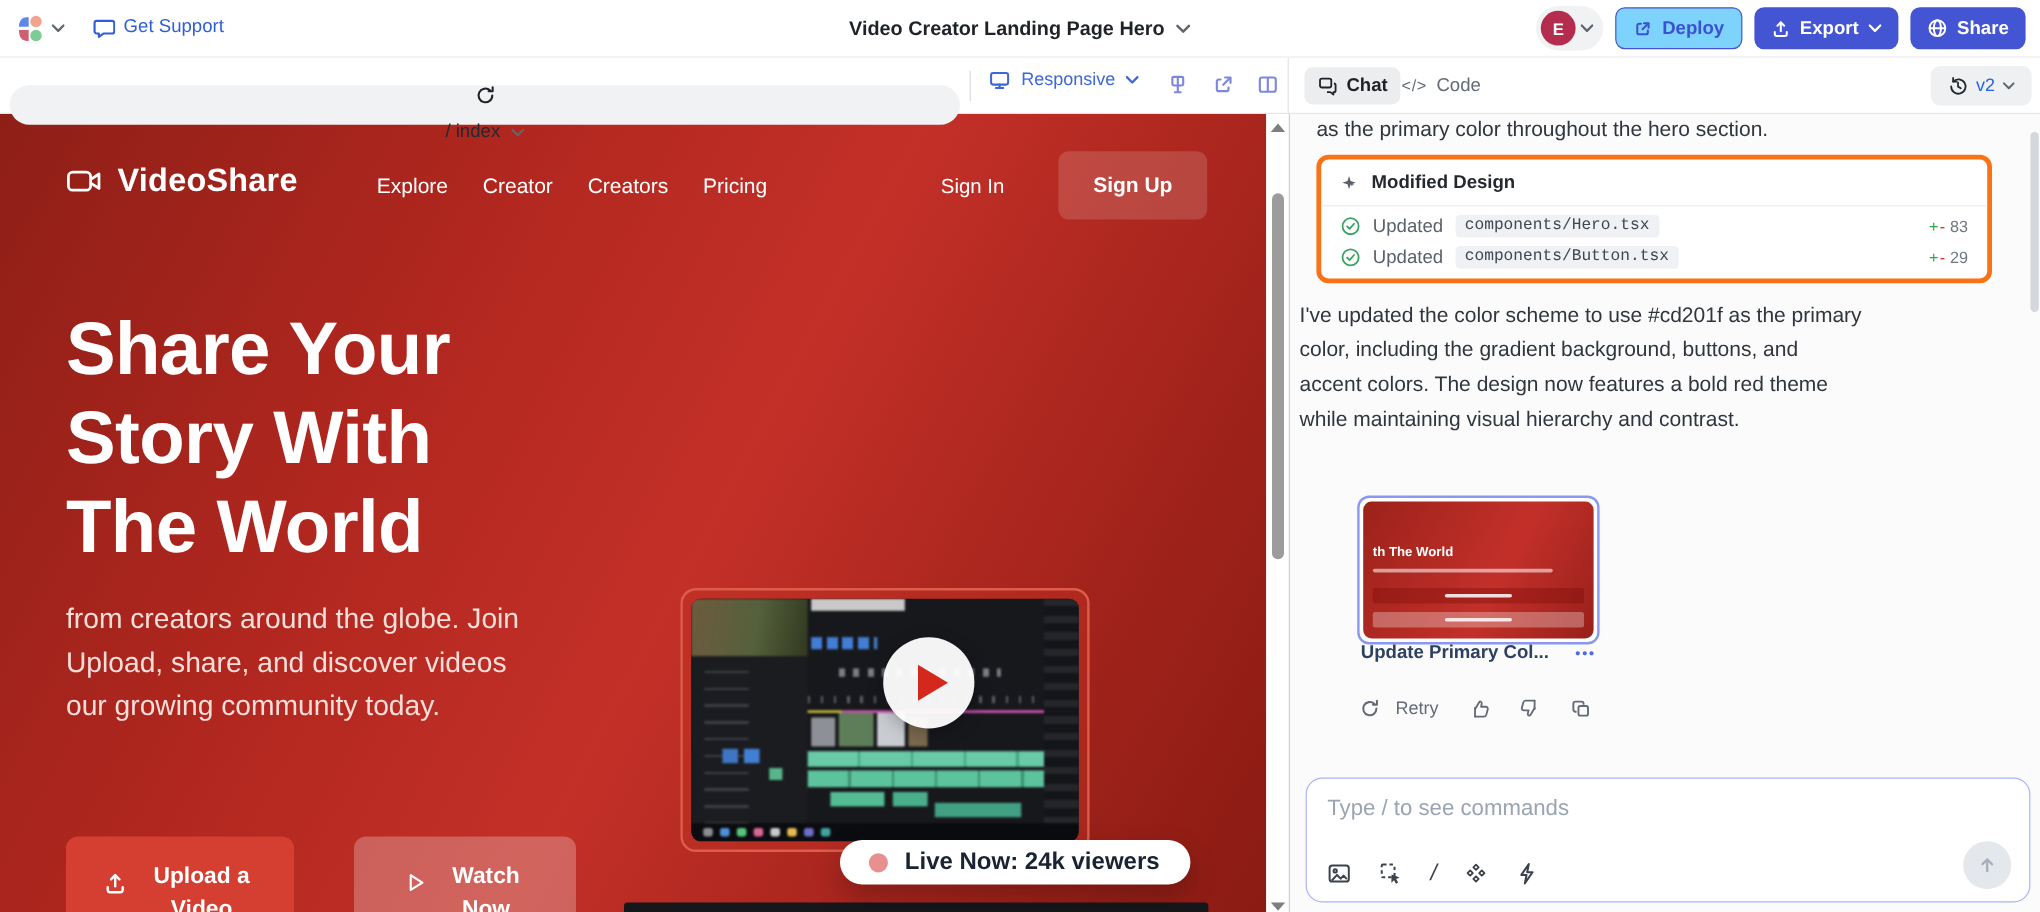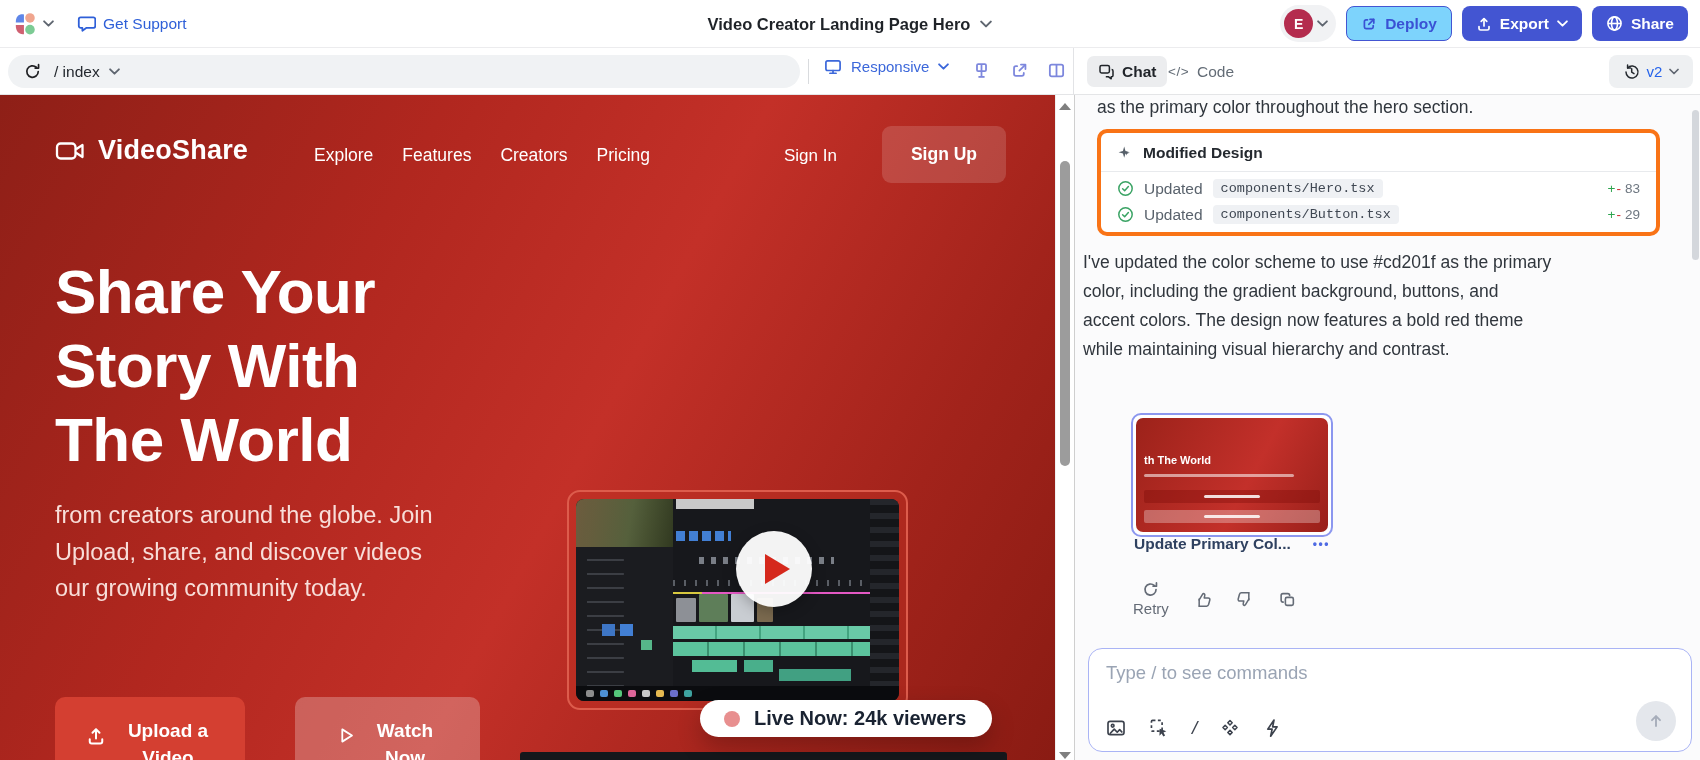--- a/index.html
+++ b/index.html
@@ -12,21 +12,21 @@
   svg { display:block; }
 
   
   .topbar {
     position:absolute; left:0; top:0; right:0; height:48px;
     background:#fff; border-bottom:1px solid #ececee;
     display:flex; align-items:center; padding:0 12px; z-index:30;
   }
   .tb-left { display:flex; align-items:center; gap:9px; }
   .logo-btn { display:flex; align-items:center; gap:5px; cursor:pointer; }
-  .support-btn { display:flex; align-items:center; gap:7px; color:#2e5fd8; font-size:15.5px; margin-left:14px; cursor:pointer; }
+  .support-btn { display:flex; align-items:flex-start; gap:7px; color:#2e5fd8; font-size:15.5px; margin-left:14px; cursor:pointer; }
   .tb-center {
     position:absolute; left:0; right:0; top:0; height:48px;
     display:flex; align-items:center; justify-content:center; gap:10px;
   }
   .tb-title { font-size:16.5px; font-weight:700; color:#1f2328; }
   .tb-right { margin-left:auto; display:flex; align-items:center; gap:10px; }
   .avatar-pill {
     display:flex; align-items:center; gap:4px; background:#f1f2f4;
     border-radius:19px; padding:4px 8px 4px 4px; cursor:pointer;
   }
@@ -42,23 +42,23 @@
   }
   .btn-outline { background:#7dd3fc; border:1px solid #4355d2; color:#3a51d4; }
   .btn-fill { background:#4355d2; color:#fff; }
 
   
   .toolbar {
     position:absolute; left:0; top:48px; right:0; height:47px;
     background:#fff; border-bottom:1px solid #e4e5e7; z-index:29;
   }
   .url-pill {
-    position:absolute; left:8px; top:7px; width:792px; height:33px;
+    position:absolute; left:8px; top:23px; width:792px; height:33px;
     background:#f0f2f4; border-radius:17px; display:flex; align-items:center;
-    gap:13px; padding:0 16px; font-size:15.5px; color:#24292f;
+    gap:13px; padding:0 16px; font-size:15.5px; color:#24292f;flex-direction:column;
   }
   .url-path { display:flex; align-items:center; gap:9px; cursor:pointer; font-weight:400; }
   .tb-vdiv { position:absolute; top:11px; width:1px; height:25px; background:#d9dbde; }
   .responsive-btn {
     position:absolute; left:824px; top:10px; display:flex; align-items:center; gap:9px;
     color:#3b67da; font-size:15px; cursor:pointer;
   }
   .tool-icon { position:absolute; top:13px; cursor:pointer; }
   .panel-div { position:absolute; left:1073px; top:0; width:1px; height:47px; background:#e2e3e6; }
   .chat-tab {
@@ -199,21 +199,21 @@
   .ti-line { position:absolute; left:8px; top:56px; width:150px; height:3px; background:rgba(255,255,255,0.55); border-radius:2px; }
   .ti-bar { position:absolute; left:8px; right:8px; height:13px; border-radius:2px; }
   .ti-bar1 { top:72px; background:rgba(120,10,5,0.35); }
   .ti-bar2 { top:92px; background:rgba(255,255,255,0.30); }
   .ti-bar i { display:block; width:56px; height:3px; background:rgba(255,255,255,0.85); border-radius:2px; margin:5px auto 0; }
 
   .thumb-label-row { position:absolute; left:59px; top:440px; display:flex; align-items:center; }
   .thumb-label { font-size:15.5px; font-weight:700; color:#2f4160; cursor:pointer; }
   .thumb-menu { margin-left:22px; color:#4e6ae3; font-size:12px; font-weight:700; letter-spacing:1.5px; cursor:pointer; }
   .actions-row { position:absolute; left:58px; top:486px; display:flex; align-items:center; gap:24px; color:#646b76; }
-  .act { display:flex; align-items:center; gap:2px; font-size:15px; cursor:pointer;flex-direction:column; }
+  .act { display:flex; align-items:flex-start; gap:13px; font-size:15px; cursor:pointer; }
 
   .composer {
     position:absolute; left:13px; top:553px; width:604px; height:104px;
     background:#fff; border:1.5px solid #aab4f5; border-radius:14px; padding:13px 16px 10px 17px;
   }
   .composer-input {
     width:100%; border:none; outline:none; font-size:18.5px; color:#30363d;
     font-family:"Liberation Sans", sans-serif; background:transparent;
   }
   .composer-input::placeholder { color:#9aa4b4; }
@@ -408,21 +408,21 @@
       <svg width="30" height="24" viewBox="0 0 29 24" fill="none" stroke="#fff" stroke-width="2.3" stroke-linejoin="round">
         <rect x="1.5" y="4.5" width="18.5" height="15" rx="3.6"></rect>
         <path d="M20.5 10.2 27 6v12l-6.5-4.2"></path>
       </svg>
     </span>
     <span class="pv-brand-name">VideoShare</span>
   </div>
 
   <nav class="pv-nav">
     <span>Explore</span>
-    <span>Features</span>
+    <span>Creator</span>
     <span>Creators</span>
     <span>Pricing</span>
   </nav>
 
   <span class="pv-signin">Sign In</span>
   <div class="pv-signup">Sign Up</div>
 
   <h1 class="pv-h1">
     <div>Share Your</div>
     <div>Story With</div>

